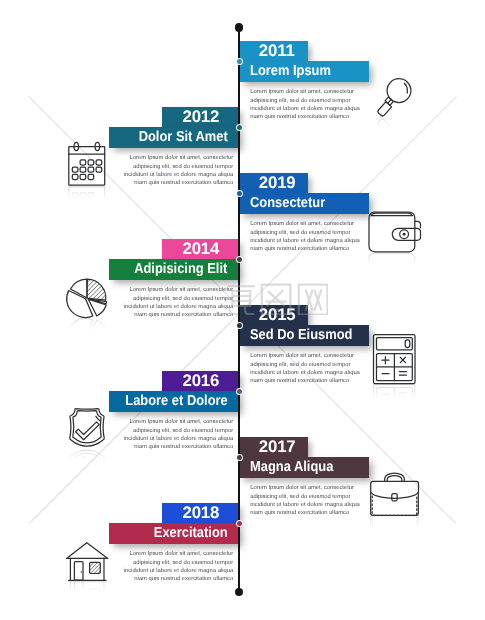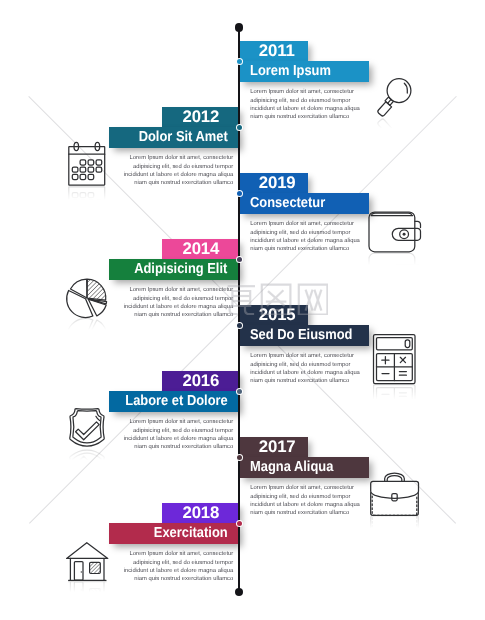--- a/index.html
+++ b/index.html
@@ -357,21 +357,21 @@
       <div class="blk r" style="left: 239px; top: 436.5px; width: 205px;">
         <div class="yearbar" style="background:#4e373e">
           <span>2017</span>
         </div>
         <div class="titlebar" style="background:#4e373e">
           <span>Magna Aliqua</span>
         </div>
         <div class="body">Lorem Ipsum dolor sit amet, consectetur adipisicing elit, sed do eiusmod tempor incididunt ut labore et dolore magna aliqua niam quis nostrud exercitation ullamco</div>
       </div>
       <div class="blk l" style="left: 34px; top: 502.5px; width: 205px;">
-        <div class="yearbar" style="background:#6d28d9">
+        <div class="yearbar" style="background:#1d4ed8">
           <span>2018</span>
         </div>
         <div class="titlebar" style="background:#b22b4c">
           <span>Exercitation</span>
         </div>
         <div class="body">Lorem Ipsum dolor sit amet, consectetur adipisicing elit, sed do eiusmod tempor incididunt ut labore et dolore magna aliqua niam quis nostrud exercitation ullamco</div>
       </div>
     </div>
 
   <div class="spine"></div>

